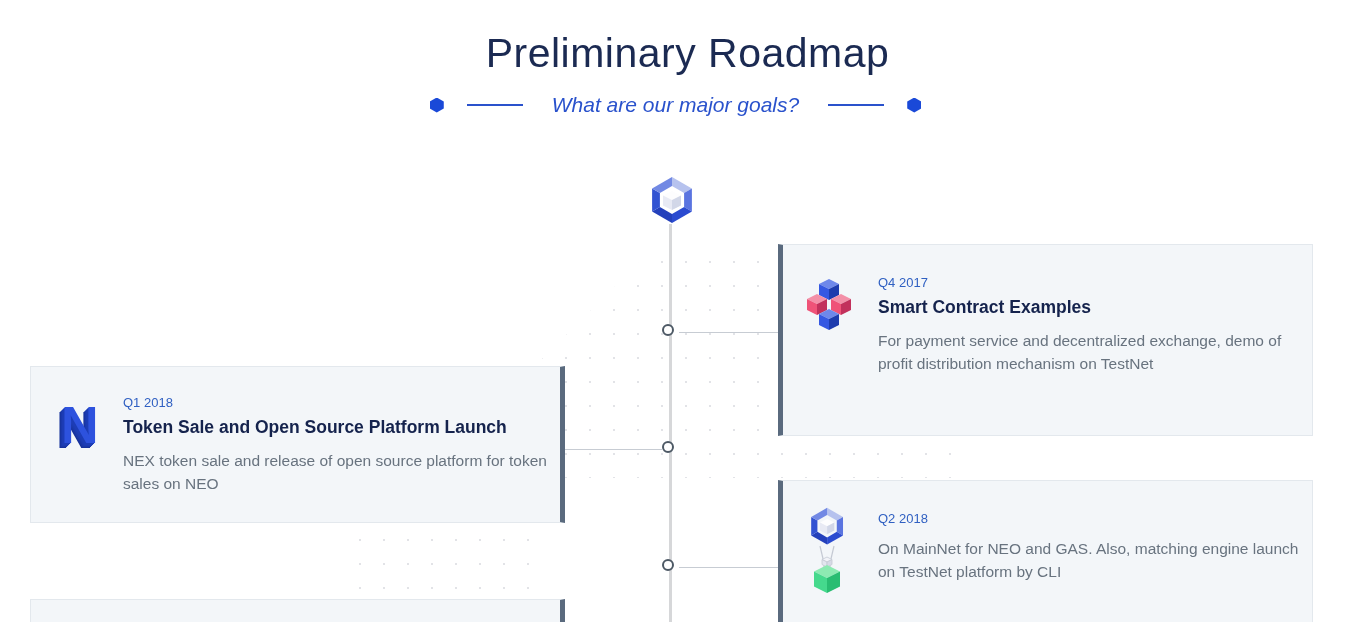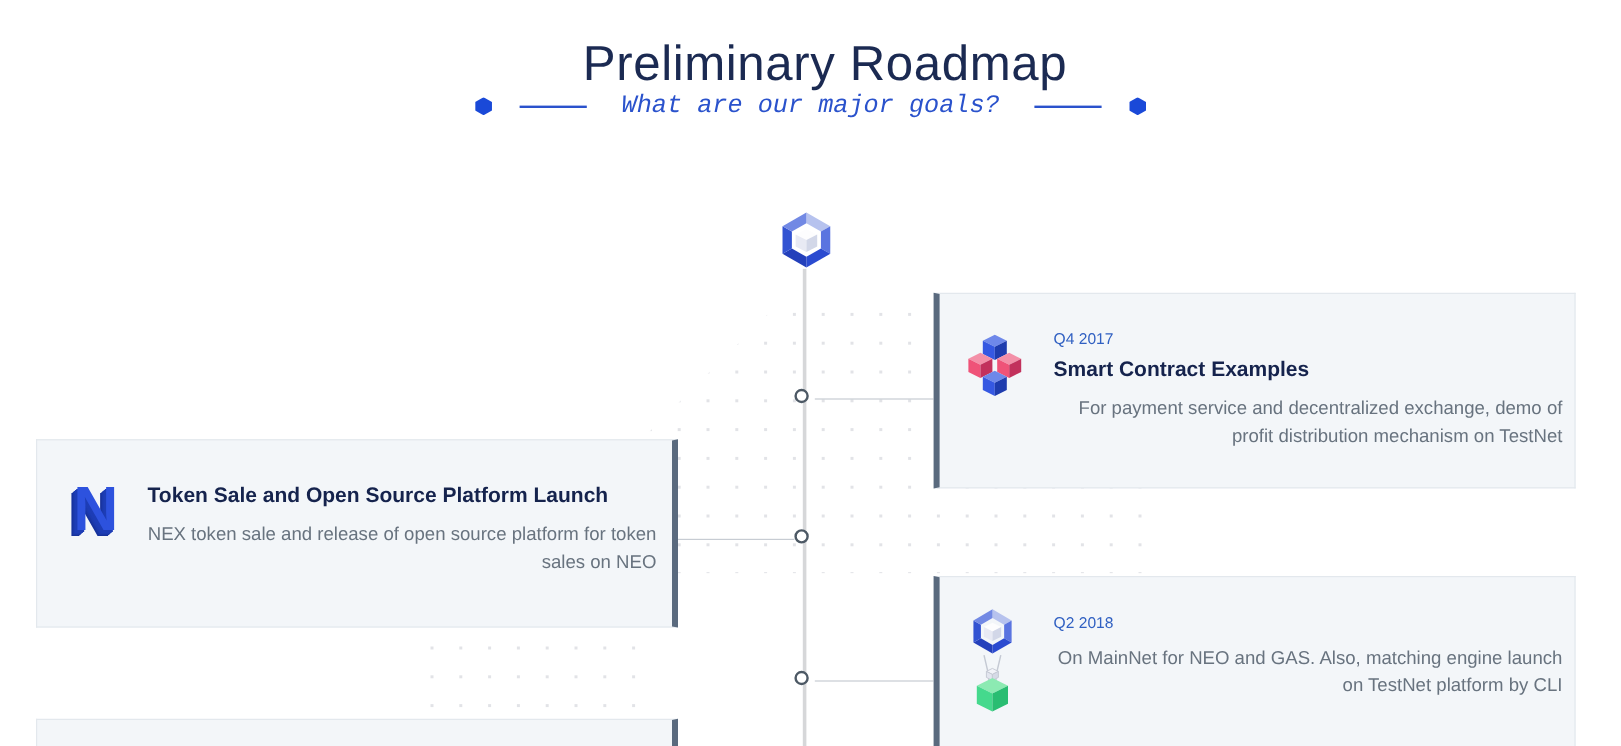--- a/index.html
+++ b/index.html
@@ -15,25 +15,25 @@
   .header { position:absolute; top:0; left:0; width:100%; text-align:center; }
   .page-title {
     margin-top:30px;
     font-size:41px;
     font-weight:500;
     letter-spacing:0.5px;
     color:#1b2a52;
     padding-left:24px;
   }
   .subtitle-row {
+    margin-top:16px;
     display:flex;
     align-items:center;
     justify-content:center;
     gap:23px;
-    font-family:Liberation Mono, monospace;
   }
   .hex-bullet {
     width:14px; height:15px;
     background:#1a49d8;
     clip-path:polygon(50% 0, 100% 26%, 100% 74%, 50% 100%, 0 74%, 0 26%);
   }
   .sub-line { width:56px; height:2px; background:#2a52cc; }
   .subtitle-text {
     font-size:21px;
     font-style:italic;
@@ -81,21 +81,21 @@
     z-index:2;
   }
   .card.right-side { border-left:5px solid #5a6a7e; }
   .card.left-side  { border-right:5px solid #5a6a7e; }
 
   .card-icon { position:absolute; }
   .card-text { position:absolute; }
 
   .q-label { font-size:13px; color:#3060c2; }
   .c-title { font-size:17.5px; font-weight:700; color:#15234d; margin-top:7px; }
-  .c-desc  { font-size:15.5px; color:#68737f; line-height:1.5; margin-top:11px; max-width:424px;text-align:right; }
+  .c-desc  { font-size:15.5px; color:#68737f; line-height:1.5; margin-top:11px; max-width:424px; }
 
   
   .n-letter {
     font-size:52px;
     font-weight:700;
     color:#2d52de;
     line-height:1;
     text-shadow:
       -1px 1px 0 #1d3db6,
       -2px 2px 0 #1d3db6,
@@ -136,21 +136,21 @@
 </svg>
 
 <div class="connector" style="left:679px; top:332px; width:99px;"></div>
 <div class="connector" style="left:565px; top:449px; width:97px;"></div>
 <div class="connector" style="left:679px; top:567px; width:99px;"></div>
 
 <div class="node" style="left:662px; top:324px;"></div>
 <div class="node" style="left:662px; top:441px;"></div>
 <div class="node" style="left:662px; top:559px;"></div>
 
-<div class="card right-side" style="left:778px; top:244px; height:163px;">
+<div class="card right-side" style="left:778px; top:244px; height:192px;">
   <svg class="card-icon" style="left:22px; top:32px;" width="48" height="58" viewBox="0 0 48 58">
 
     <polygon points="24,2 34,7 24,12 14,7" fill="#6e88ea"></polygon>
     <polygon points="14,7 24,12 24,23 14,18" fill="#3558e2"></polygon>
     <polygon points="34,7 24,12 24,23 34,18" fill="#1e3cae"></polygon>
 
     <polygon points="12,17 22,22 12,27 2,22" fill="#f390a8"></polygon>
     <polygon points="2,22 12,27 12,38 2,33" fill="#ef5378"></polygon>
     <polygon points="22,22 12,27 12,38 22,33" fill="#c2315c"></polygon>
 
@@ -165,20 +165,21 @@
   <div class="card-text" style="left:95px; top:30px;">
     <div class="q-label">Q4 2017</div>
     <div class="c-title">Smart Contract Examples</div>
     <div class="c-desc">For payment service and decentralized exchange, demo of profit distribution mechanism on TestNet</div>
   </div>
 </div>
 
 <div class="card left-side" style="left:30px; top:366px; height:157px;">
   <div class="card-icon n-letter" style="left:30px; top:32px;">N</div>
   <div class="card-text" style="left:92px; top:28px;">
+    <div class="q-label">Q1 2018</div>
     <div class="c-title">Token Sale and Open Source Platform Launch</div>
     <div class="c-desc">NEX token sale and release of open source platform for token sales on NEO</div>
   </div>
 </div>
 
 <div class="card right-side" style="left:778px; top:480px; height:164px;">
   <svg class="card-icon" style="left:22px; top:26px;" width="44" height="92" viewBox="0 0 44 92">
 
     <g transform="translate(4.5,0) scale(0.8)">
       <polygon points="22,1 41.9,12.5 34.1,17 22,10" fill="#b6c2ee"></polygon>

